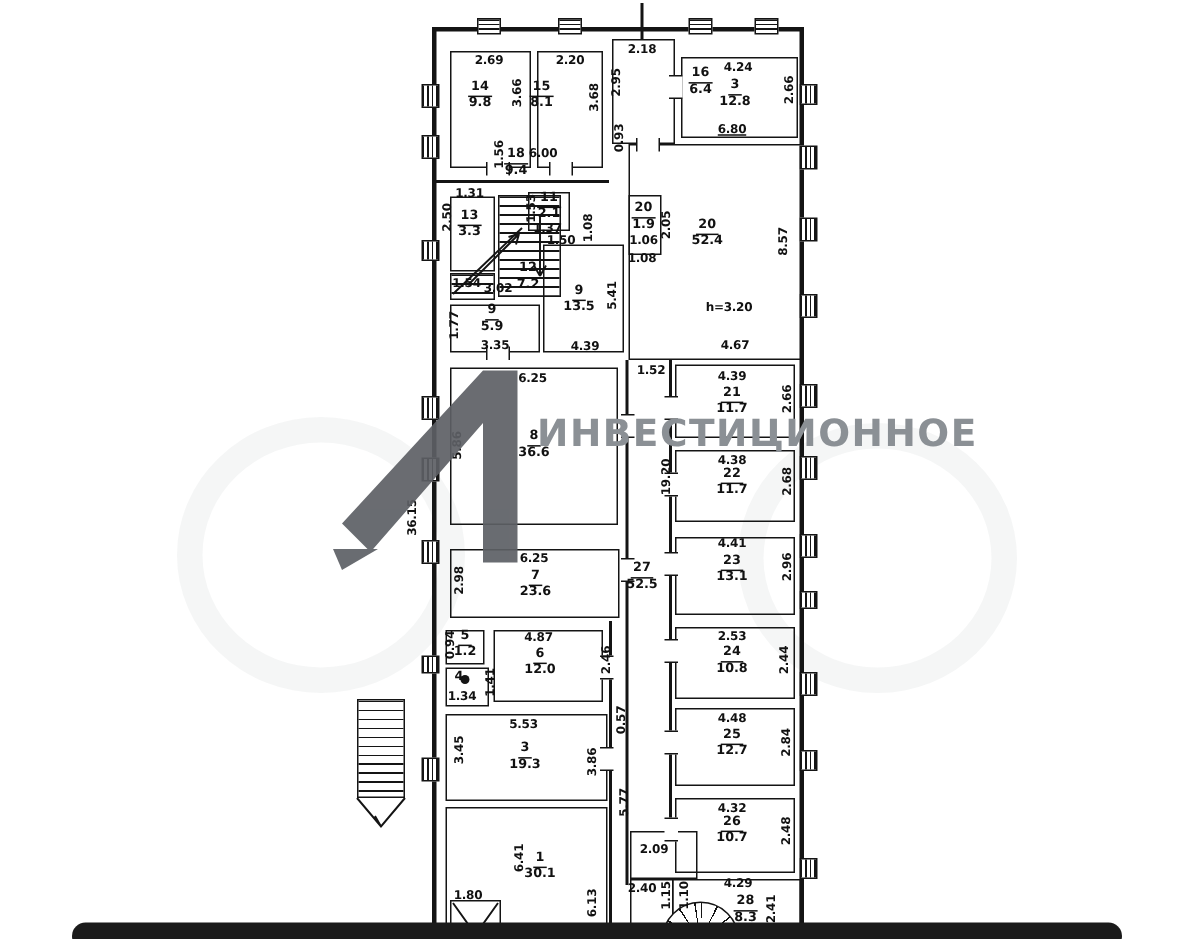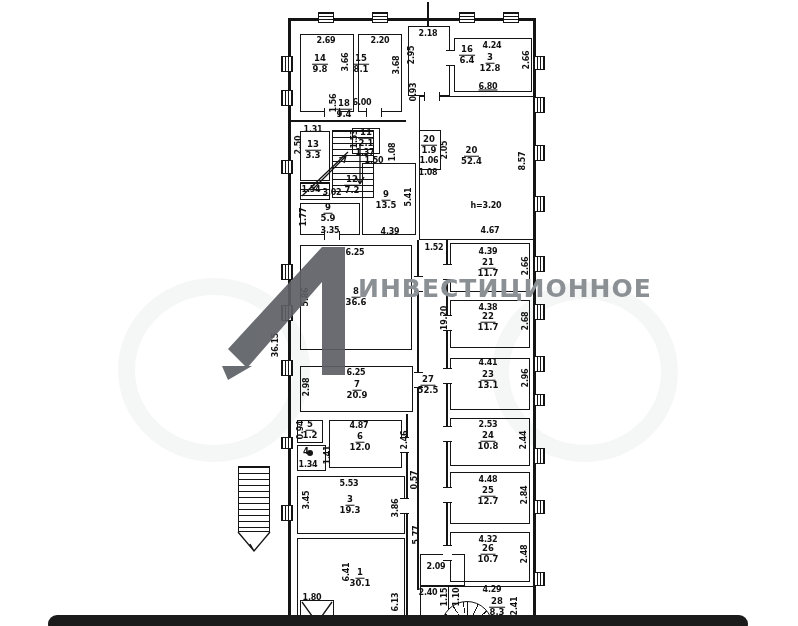--- a/index.html
+++ b/index.html
@@ -80,21 +80,21 @@
       <div class="rlabel" style="left: 458px; top: 156px; padding-left: 27px;"><span class="rnum fr">20</span><span class="rarea">52.4</span></div>
       <div class="room" style="left: 300px; top: 245px; width: 112px; height: 105px;"></div>
       <div class="rlabel" style="left: 356px; top: 297px;"><span class="rnum fr">8</span><span class="rarea">36.6</span></div>
       <div class="room" style="left: 450px; top: 243px; width: 80px; height: 49px;"></div>
       <div class="rlabel" style="left: 488px; top: 268px;"><span class="rnum fr">21</span><span class="rarea">11.7</span></div>
       <div class="room" style="left: 450px; top: 300px; width: 80px; height: 48px;"></div>
       <div class="rlabel" style="left: 488px; top: 322px;"><span class="rnum fr">22</span><span class="rarea">11.7</span></div>
       <div class="room" style="left: 450px; top: 358px; width: 80px; height: 52px;"></div>
       <div class="rlabel" style="left: 488px; top: 380px;"><span class="rnum fr">23</span><span class="rarea">13.1</span></div>
       <div class="room" style="left: 300px; top: 366px; width: 113px; height: 46px;"></div>
-      <div class="rlabel" style="left: 357px; top: 390px;"><span class="rnum fr">7</span><span class="rarea">20.9</span></div>
+      <div class="rlabel" style="left: 357px; top: 390px;"><span class="rnum fr">7</span><span class="rarea">23.6</span></div>
       <div class="rlabel" style="left: 428px; top: 385px;"><span class="rnum fr">27</span><span class="rarea">52.5</span></div>
       <div class="room" style="left: 297px; top: 420px; width: 26px; height: 23px;"></div>
       <div class="rlabel" style="left: 310px; top: 430px;"><span class="rnum fr">5</span><span class="rarea">1.2</span></div>
       <div class="room" style="left: 297px; top: 445px; width: 29px; height: 26px;"></div>
       <div class="rlabel" style="left: 306px; top: 452px;"><span class="rnum">4</span></div>
       <div class="room" style="left: 329px; top: 420px; width: 73px; height: 48px;"></div>
       <div class="rlabel" style="left: 360px; top: 442px;"><span class="rnum fr">6</span><span class="rarea">12.0</span></div>
       <div class="room" style="left: 297px; top: 476px; width: 108px; height: 58px;"></div>
       <div class="rlabel" style="left: 350px; top: 505px;"><span class="rnum fr">3</span><span class="rarea">19.3</span></div>
       <div class="room" style="left: 297px; top: 538px; width: 108px; height: 80px;"></div>

